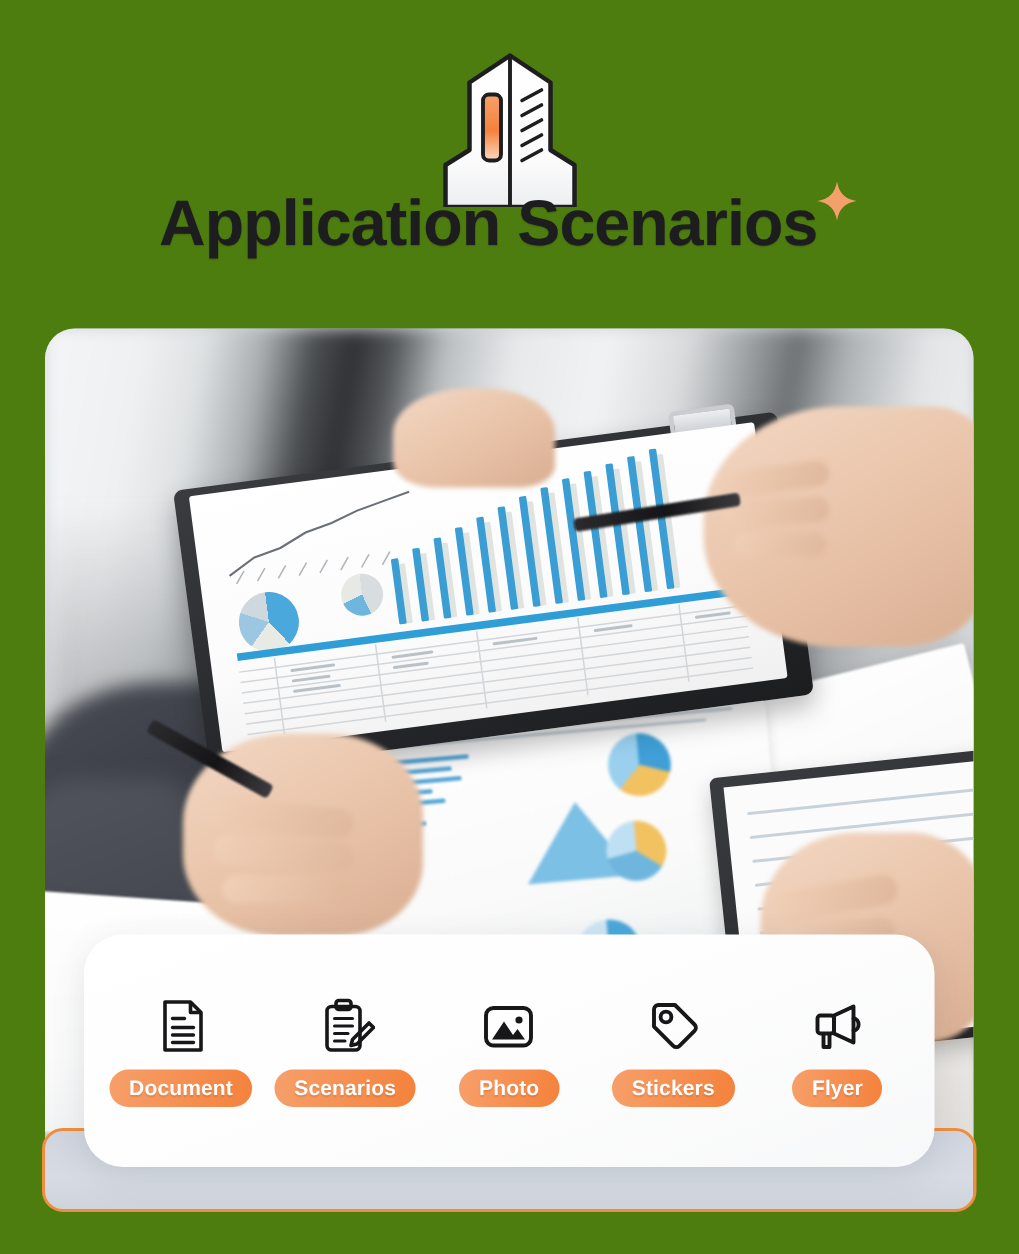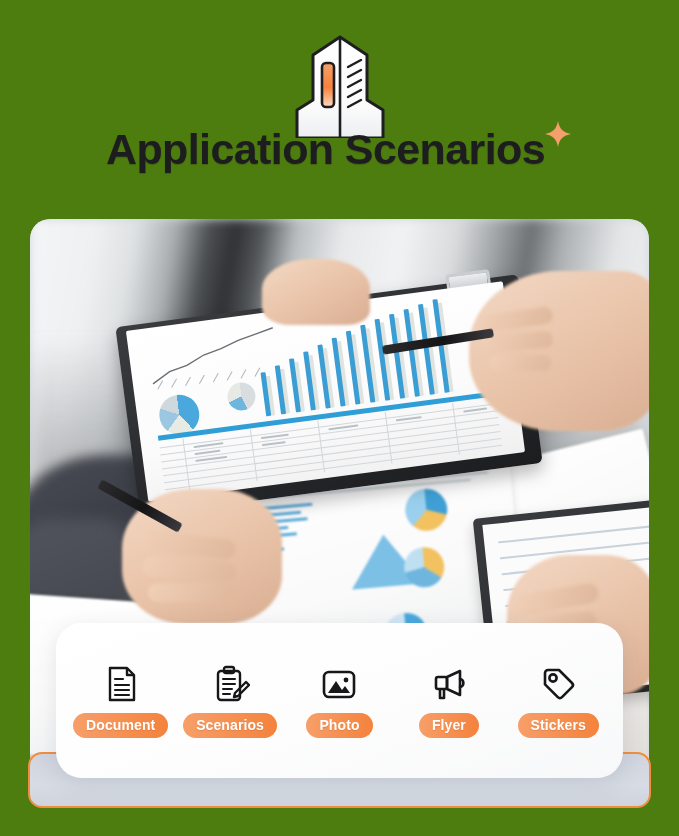--- a/index.html
+++ b/index.html
@@ -397,30 +397,30 @@
       <svg class="cat-icon" viewBox="0 0 40 40">
         <rect x="5" y="8" width="30" height="25" rx="5" fill="none" stroke="#17171a" stroke-width="2.6"></rect>
         <circle cx="27" cy="16" r="2.4" fill="#17171a"></circle>
         <path d="M9 29 L17 17 L23 26 L26 22 L31 29 Z" fill="#17171a"></path>
       </svg>
       <span class="cat-pill">Photo</span>
     </div>
 
     <div class="cat">
       <svg class="cat-icon" viewBox="0 0 40 40">
+        <path d="M7 9 C7 7.3 8.3 6 10 6 L21 6 L34 19 C35.2 20.2 35.2 22 34 23.2 L24 33.2 C22.8 34.4 21 34.4 19.8 33.2 L7 20.4 Z" fill="none" stroke="#17171a" stroke-width="2.6" stroke-linejoin="round"></path>
+        <circle cx="15" cy="14" r="3.6" fill="none" stroke="#17171a" stroke-width="2.6"></circle>
+      </svg>
+      <span class="cat-pill">Stickers</span>
+    </div>
+
+    <div class="cat">
+      <svg class="cat-icon" viewBox="0 0 40 40">
         <path d="M31 7 L31 31 L18 25 L18 13 Z" fill="none" stroke="#17171a" stroke-width="2.6" stroke-linejoin="round"></path>
         <rect x="7" y="13" width="11" height="12" rx="2" fill="none" stroke="#17171a" stroke-width="2.6"></rect>
         <path d="M31 15 C35.5 15 35.5 23 31 23" fill="none" stroke="#17171a" stroke-width="2.6" stroke-linecap="round"></path>
         <path d="M11 25 L11 34 L15 34 L15 25" fill="none" stroke="#17171a" stroke-width="2.6" stroke-linejoin="round"></path>
       </svg>
       <span class="cat-pill">Flyer</span>
     </div>
 
-    <div class="cat">
-      <svg class="cat-icon" viewBox="0 0 40 40">
-        <path d="M7 9 C7 7.3 8.3 6 10 6 L21 6 L34 19 C35.2 20.2 35.2 22 34 23.2 L24 33.2 C22.8 34.4 21 34.4 19.8 33.2 L7 20.4 Z" fill="none" stroke="#17171a" stroke-width="2.6" stroke-linejoin="round"></path>
-        <circle cx="15" cy="14" r="3.6" fill="none" stroke="#17171a" stroke-width="2.6"></circle>
-      </svg>
-      <span class="cat-pill">Stickers</span>
-    </div>
-
   </div>
 </div>
 
 </body></html>

